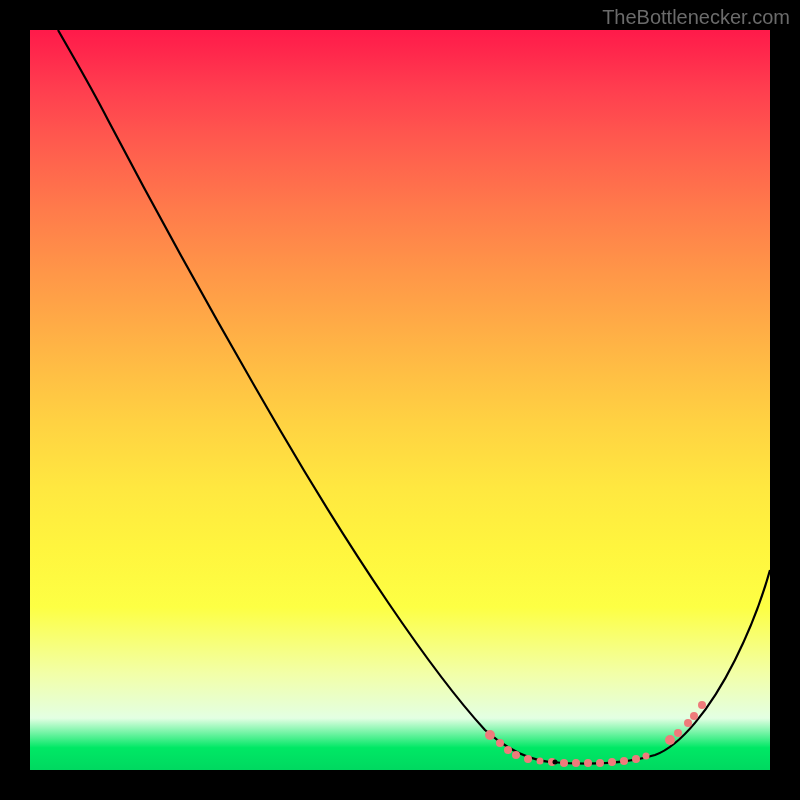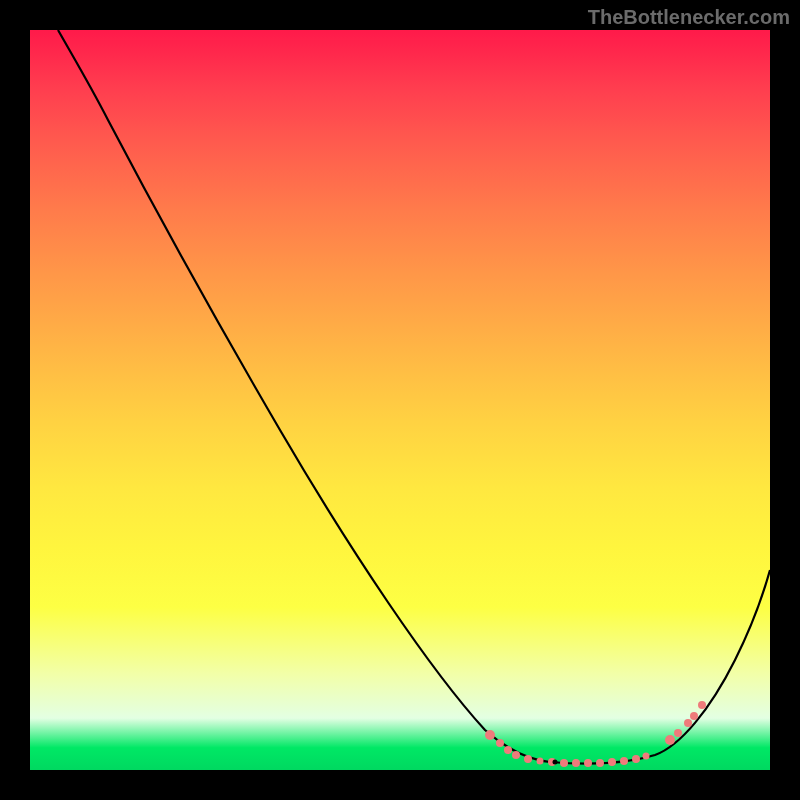--- a/index.html
+++ b/index.html
@@ -9,21 +9,21 @@
     background: #000;
     position: relative;
     font-family: Arial, sans-serif;
   }
   .watermark {
     position: absolute;
     top: 6px;
     right: 10px;
     color: #6b6b6b;
     font-size: 20px;
-    font-weight: 700;
+    font-weight: 400;
     z-index: 10;
   }
   .plot-area {
     position: absolute;
     left: 30px;
     top: 30px;
     width: 740px;
     height: 740px;
     overflow: hidden;
   }

